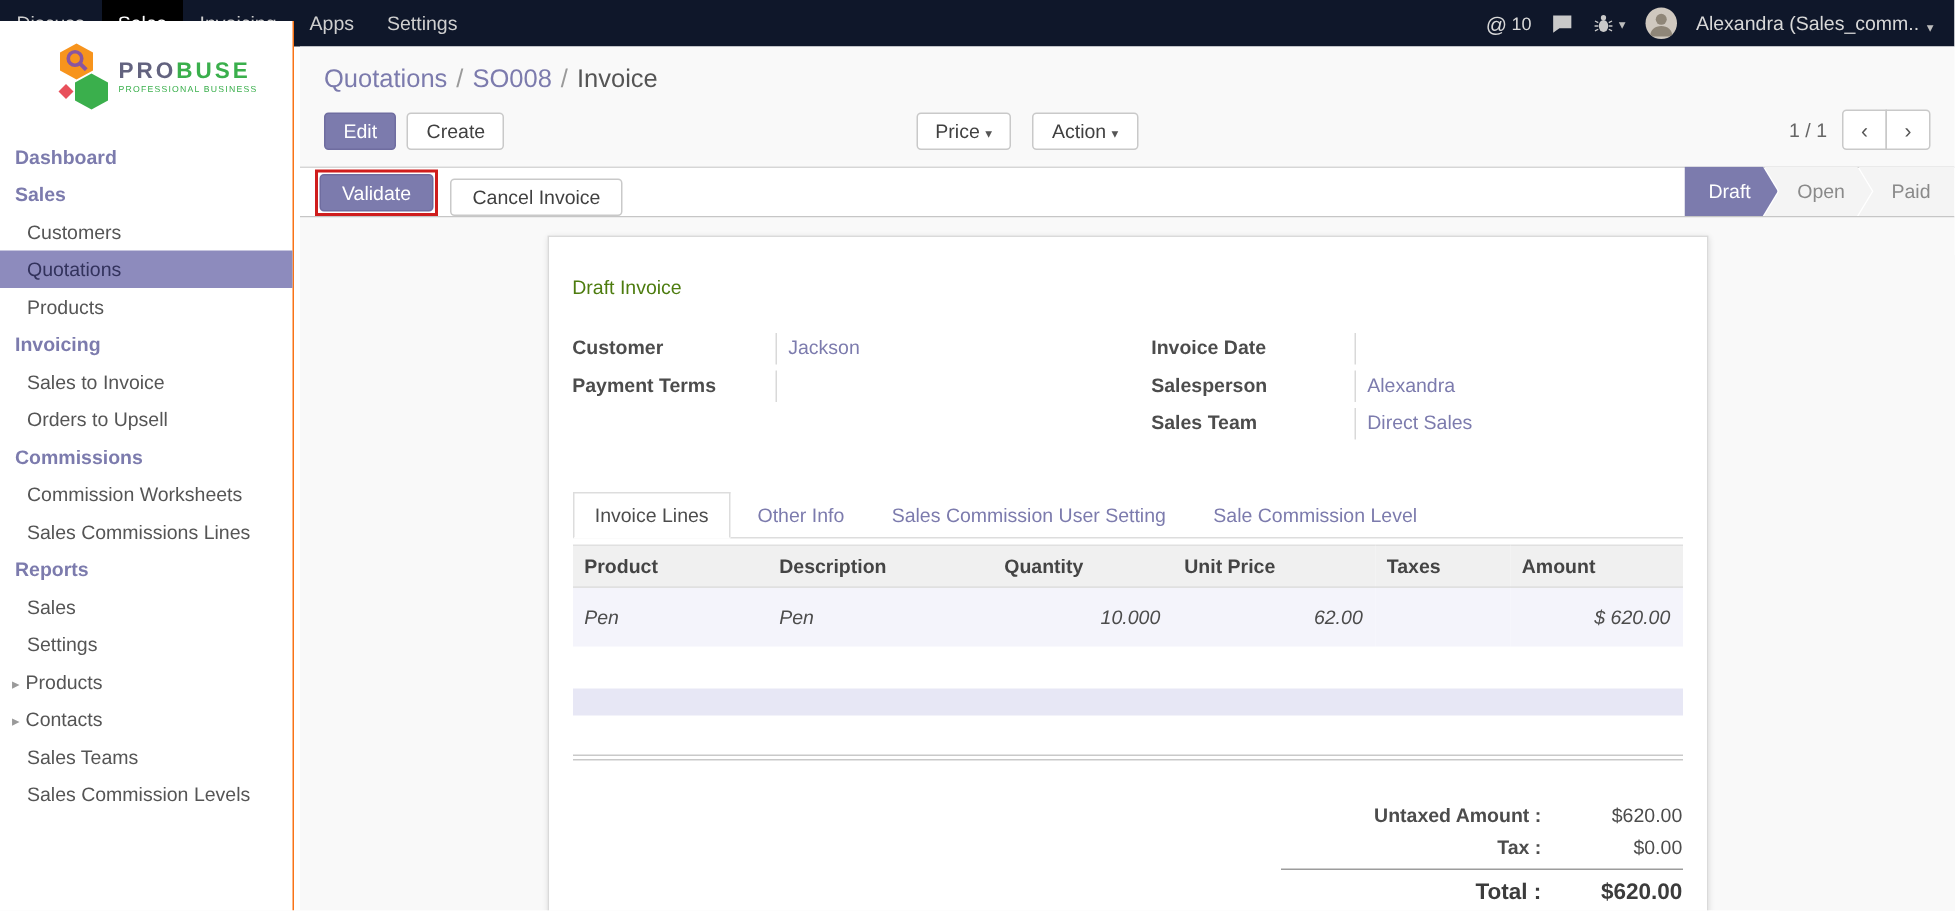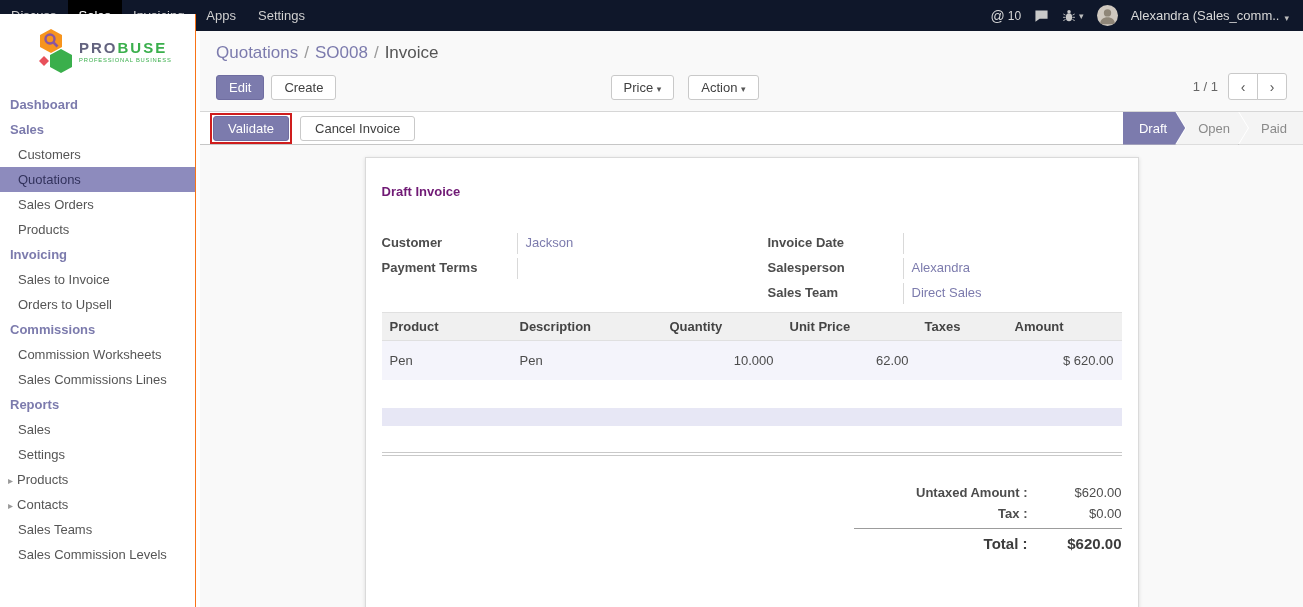--- a/index.html
+++ b/index.html
@@ -45,49 +45,49 @@
   .btn + .btn { margin-left:7px; }
   .center-group { margin:0 auto; display:flex; gap:7px; transform:translateX(-80px); }
   .pager { display:flex; align-items:center; gap:10px; }
   .pager-text { color:#666; }
   .pager-btns { display:inline-flex; }
   .pager-btns button { width:30px; height:27px; background:#fff; border:1px solid #c9c9c9; color:#555; font-size:14px; cursor:pointer; }
   .pager-btns button:first-child { border-radius:3px 0 0 3px; }
   .pager-btns button:last-child { border-radius:0 3px 3px 0; margin-left:-1px; }
 
   
-  .statusbar { height:34px; background:#fff; border-top:1px solid #d6d6d6; border-bottom:1px solid #c6c6c6; display:flex; align-items:center; padding-left:10px; }
+  .statusbar { height:34px; background:#fff; border-top:1px solid #d6d6d6; border-bottom:1px solid #c6c6c6; display:flex; align-items:flex-end; padding-left:10px; }
   .annotation { display:inline-flex; border:2px solid #cf1d1d; padding:1px; margin-right:8px; }
   .statusbar .btn { padding:4px 14px; }
   .states { margin-left:auto; display:flex; height:33px; }
   .state { line-height:33px; padding:0 18px 0 14px; font-size:13px; color:#8a8a8a; background:#f4f4f4; clip-path:polygon(0 0, calc(100% - 10px) 0, 100% 50%, calc(100% - 10px) 100%, 0 100%, 10px 50%); margin-left:-9px; padding-left:22px; cursor:pointer; }
   .state.first { clip-path:polygon(0 0, calc(100% - 10px) 0, 100% 50%, calc(100% - 10px) 100%, 0 100%); margin-left:0; padding-left:16px; }
   .state.last { clip-path:polygon(0 0, 100% 0, 100% 100%, 0 100%, 10px 50%); padding-right:16px; }
   .state.active { background:#7c7bad; color:#fff; }
 
   
   .content { flex:1; background:#f9f9f9; overflow:hidden; }
   .sheet { width:774px; margin:12px auto 0 auto; background:#fff; border:1px solid #dadada; box-shadow:0 1px 4px rgba(0,0,0,0.12); padding:26px 16px 16px 16px; min-height:470px; }
-  .sheet-title { font-weight:bold; color:#701a75; font-size:13px; margin-bottom:34px; }
+  .sheet-title { font-weight:normal; color:#4d7c0f; font-size:13px; margin-bottom:23px; }
 
   .fieldgroups { display:flex; }
   .group { width:50%; }
   .group + .group { padding-left:16px; }
   .frow { display:flex; margin-bottom:4px; min-height:21px; }
   .flabel { width:135px; font-weight:bold; color:#4c4c4c; padding:2px 8px 2px 0; }
   .fvalue { flex:1; border-left:1px solid #d9d9d9; padding:2px 4px 2px 8px; color:#4c4c4c; min-height:21px; }
   .fvalue.link { color:#7c7bad; cursor:pointer; }
 
   .tabs { margin-top:30px; border-bottom:1px solid #ddd; padding-left:0; }
   .tab { display:inline-block; padding:7px 14px; color:#7c7bad; cursor:pointer; position:relative; top:1px; font-size:13px; }
   .tab.active { background:#fff; border:1px solid #ddd; border-bottom-color:#fff; color:#4c4c4c; }
 
   table.lines { width:100%; border-collapse:collapse; margin-top:4px; font-size:13px; }
   table.lines th { background:#f0f0f0; border-top:1px solid #e0e0e0; border-bottom:1px solid #e0e0e0; font-weight:bold; color:#444; padding:6px 8px; text-align:left; }
-  table.lines td { background:#f4f4fb; padding:12px 8px; color:#4c4c4c; }
+  table.lines td { background:#f4f4fb; padding:12px 8px; color:#4c4c4c;font-style:italic; }
   th.num, td.num { text-align:right; }
   .col-product { width:130px; } .col-desc { width:150px; } .col-qty { width:120px; }
   .col-price { width:135px; } .col-tax { width:90px; }
 
   .lavender-strip { height:18px; background:#e7e7f5; margin-top:28px; }
   .double-sep { height:4px; border-top:1px solid #c9c9c9; border-bottom:1px solid #c9c9c9; margin-top:26px; }
 
   .totals { width:268px; margin-left:auto; margin-top:26px; }
   .trow { display:flex; padding:3px 0; align-items:flex-end; }
   .tlabel { flex:1; text-align:right; font-weight:bold; color:#4c4c4c; padding-right:14px; }
@@ -151,21 +151,20 @@
         <span class="ln1">PRO</span><span class="ln2">BUSE</span>
       </div>
       <div class="logo-tag">PROFESSIONAL BUSINESS</div>
     </div>
   </div>
   <div class="nav">
     <div class="nav-heading">Dashboard</div>
     <div class="nav-heading">Sales</div>
     <div class="nav-item">Customers</div>
     <div class="nav-item active">Quotations</div>
-    <div class="nav-item">Sales Orders</div>
     <div class="nav-item">Products</div>
     <div class="nav-heading">Invoicing</div>
     <div class="nav-item">Sales to Invoice</div>
     <div class="nav-item">Orders to Upsell</div>
     <div class="nav-heading">Commissions</div>
     <div class="nav-item">Commission Worksheets</div>
     <div class="nav-item">Sales Commissions Lines</div>
     <div class="nav-heading">Reports</div>
     <div class="nav-item">Sales</div>
     <div class="nav-item">Settings</div>
@@ -245,20 +244,26 @@
             <div class="flabel">Salesperson</div>
             <div class="fvalue link">Alexandra</div>
           </div>
           <div class="frow">
             <div class="flabel">Sales Team</div>
             <div class="fvalue link">Direct Sales</div>
           </div>
         </div>
       </div>
 
+      <div class="tabs">
+        <span class="tab active">Invoice Lines</span>
+        <span class="tab">Other Info</span>
+        <span class="tab">Sales Commission User Setting</span>
+        <span class="tab">Sale Commission Level</span>
+      </div>
 
       <table class="lines">
         <thead>
           <tr>
             <th class="col-product">Product</th>
             <th class="col-desc">Description</th>
             <th class="col-qty">Quantity</th>
             <th class="col-price">Unit Price</th>
             <th class="col-tax">Taxes</th>
             <th class="num">Amount</th>

